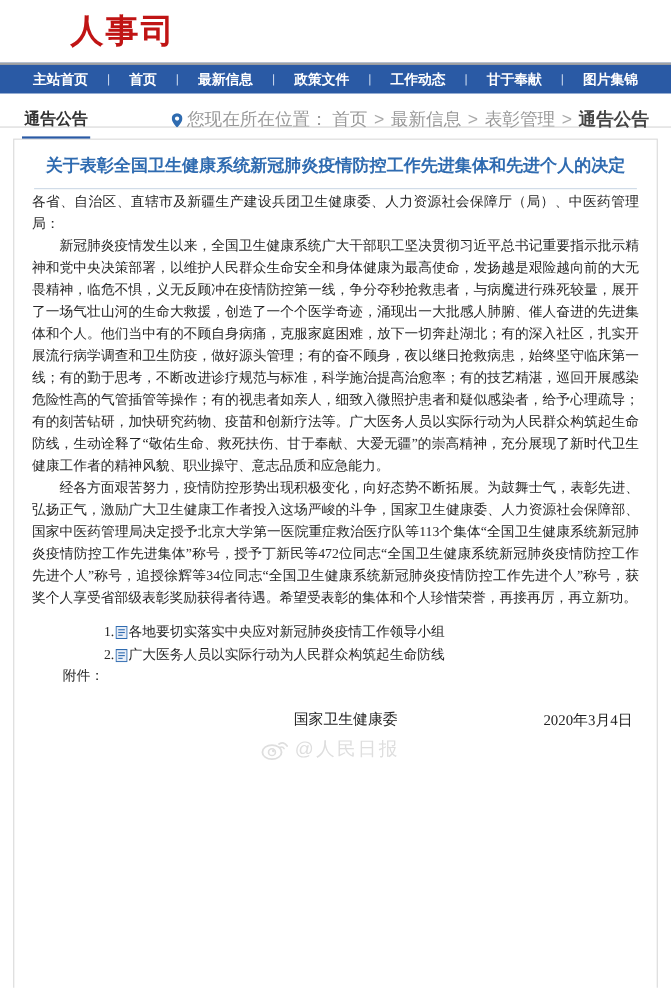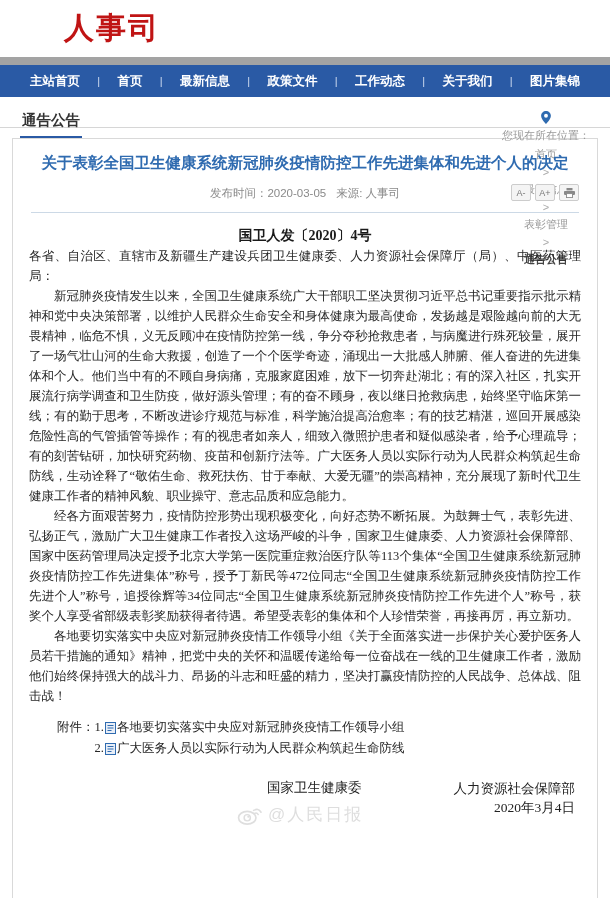--- a/index.html
+++ b/index.html
@@ -5,32 +5,32 @@
   * { margin:0; padding:0; box-sizing:border-box; }
   html,body { width:610px; height:898px; overflow:hidden; background:#fff;
     font-family:"Liberation Sans", sans-serif; }
 
   
   .site-header { height:57px; background:#fff; display:flex; align-items:center; }
   .site-title { color:#c01414; font-size:30px; font-weight:bold; margin-left:64px;
     letter-spacing:2px; font-family:"Liberation Sans", sans-serif; }
 
   
-  .main-nav { height:40px; background:#2a5aa5; border-top:8px solid #a3a3a3;
+  .main-nav { height:28px; background:#2a5aa5; border-top:2px solid #a3a3a3;
     display:flex; align-items:center; justify-content:space-between; padding:0 30px; }
   .nav-item { color:#fff; font-size:12.5px; font-weight:bold; cursor:pointer; white-space:nowrap; }
   .nav-sep { color:#cfdcf0; font-size:11px; }
 
   
   .crumb-row { height:31px; border-bottom:1px solid #d6d6d6; display:flex;
     align-items:flex-start; justify-content:space-between; padding:14px 20px; }
   .section-title { font-size:14.5px; font-weight:bold; color:#333;
     border-bottom:2px solid #2a5aa5; padding:0 2px 6px 2px; margin-bottom:-1px; cursor:pointer; }
-  .crumb-right { display:flex; align-items:center; gap:4px; font-size:11px;
-    color:#999; padding-bottom:8px;flex-direction:column; }
+  .crumb-right { display:flex; align-items:center; gap:4px; font-size:16px;
+    color:#999; padding-bottom:8px; }
   .pin-icon { width:10px; height:13px; flex:none; }
   .crumb-link { color:#999; cursor:pointer; }
   .crumb-sep { color:#aaa; margin:0 2px; }
   .crumb-current { color:#444; font-weight:bold; }
 
   
   .article-box { margin:10px 12px 0 12px; border:1px solid #d9d9d9; background:#fff;
     height:852px; padding:13px 16px 0 16px; overflow:hidden; }
   .article-title { text-align:center; color:#2f6bb0; font-size:15.5px; font-weight:bold;
     line-height:22px; }
@@ -47,21 +47,21 @@
   .doc { font-family:"Liberation Serif", serif; color:#252525; }
   .doc-number { text-align:center; font-size:14px; font-weight:bold; margin-top:14px;
     color:#1a1a1a; }
   .doc-body { margin-top:1px; font-size:12.5px; line-height:20px; text-align:justify;
     color:#262626; }
   .doc-body p.indent { text-indent:2em; }
 
   
   .attachments { display:flex; margin-top:11px; padding-left:28px;
     font-size:12.5px; line-height:21px; color:#262626; }
-  .att-label { white-space:nowrap; }
+  .att-label { white-space:nowrap;margin-top:40px; }
   .att-item { display:flex; align-items:center; cursor:pointer; }
   .att-item .num { margin-right:1px; }
   .doc-icon { width:11px; height:12px; margin-right:1px; flex:none; }
 
   
   .signatures { position:relative; margin-top:18px; height:78px;
     font-size:13.5px; color:#222; }
   .sig-left { position:absolute; left:238px; top:2px; }
   .sig-right { position:absolute; right:6px; top:2px; text-align:right; line-height:19px; }
   .watermark { position:absolute; left:208px; top:26px; display:flex; align-items:center;
@@ -80,21 +80,21 @@
   <span class="nav-item">主站首页</span>
   <span class="nav-sep">|</span>
   <span class="nav-item">首页</span>
   <span class="nav-sep">|</span>
   <span class="nav-item">最新信息</span>
   <span class="nav-sep">|</span>
   <span class="nav-item">政策文件</span>
   <span class="nav-sep">|</span>
   <span class="nav-item">工作动态</span>
   <span class="nav-sep">|</span>
-  <span class="nav-item">关于我们</span>
+  <span class="nav-item">甘于奉献</span>
   <span class="nav-sep">|</span>
   <span class="nav-item">图片集锦</span>
 </div>
 
 <div class="crumb-row">
   <div class="section-title">通告公告</div>
   <div class="crumb-right">
     <svg class="pin-icon" viewBox="0 0 12 16">
       <path d="M6 0C2.7 0 0 2.6 0 5.9 0 10.3 6 16 6 16s6-5.7 6-10.1C12 2.6 9.3 0 6 0zm0 8.3a2.4 2.4 0 1 1 0-4.8 2.4 2.4 0 0 1 0 4.8z" fill="#2f6bb0"></path>
     </svg>
@@ -106,46 +106,29 @@
     <span class="crumb-link">表彰管理</span>
     <span class="crumb-sep">&gt;</span>
     <span class="crumb-current">通告公告</span>
   </div>
 </div>
 
 <div class="article-box">
 
   <div class="article-title">关于表彰全国卫生健康系统新冠肺炎疫情防控工作先进集体和先进个人的决定</div>
 
-  <div class="meta-row">
-    <span>发布时间：</span><span>2020-03-05</span><span class="sp"></span><span>来源:</span>
-    <span>人事司</span>
-    <div class="meta-tools">
-      <div class="tool-btn">A-</div>
-      <div class="tool-btn">A+</div>
-      <div class="tool-btn">
-        <svg width="11" height="10" viewBox="0 0 11 10">
-          <rect x="2.5" y="0" width="6" height="2.4" fill="#888"></rect>
-          <rect x="0" y="2.9" width="11" height="4" rx="0.8" fill="#888"></rect>
-          <rect x="2.5" y="5.6" width="6" height="4" fill="#fff" stroke="#888" stroke-width="0.9"></rect>
-        </svg>
-      </div>
-    </div>
-  </div>
 
   <hr class="title-sep">
 
   <div class="doc">
-    <div class="doc-number">国卫人发〔2020〕4号</div>
 
     <div class="doc-body">
       <p>各省、自治区、直辖市及新疆生产建设兵团卫生健康委、人力资源社会保障厅（局）、中医药管理局：</p>
       <p class="indent">新冠肺炎疫情发生以来，全国卫生健康系统广大干部职工坚决贯彻习近平总书记重要指示批示精神和党中央决策部署，以维护人民群众生命安全和身体健康为最高使命，发扬越是艰险越向前的大无畏精神，临危不惧，义无反顾冲在疫情防控第一线，争分夺秒抢救患者，与病魔进行殊死较量，展开了一场气壮山河的生命大救援，创造了一个个医学奇迹，涌现出一大批感人肺腑、催人奋进的先进集体和个人。他们当中有的不顾自身病痛，克服家庭困难，放下一切奔赴湖北；有的深入社区，扎实开展流行病学调查和卫生防疫，做好源头管理；有的奋不顾身，夜以继日抢救病患，始终坚守临床第一线；有的勤于思考，不断改进诊疗规范与标准，科学施治提高治愈率；有的技艺精湛，巡回开展感染危险性高的气管插管等操作；有的视患者如亲人，细致入微照护患者和疑似感染者，给予心理疏导；有的刻苦钻研，加快研究药物、疫苗和创新疗法等。广大医务人员以实际行动为人民群众构筑起生命防线，生动诠释了“敬佑生命、救死扶伤、甘于奉献、大爱无疆”的崇高精神，充分展现了新时代卫生健康工作者的精神风貌、职业操守、意志品质和应急能力。</p>
       <p class="indent">经各方面艰苦努力，疫情防控形势出现积极变化，向好态势不断拓展。为鼓舞士气，表彰先进、弘扬正气，激励广大卫生健康工作者投入这场严峻的斗争，国家卫生健康委、人力资源社会保障部、国家中医药管理局决定授予北京大学第一医院重症救治医疗队等113个集体“全国卫生健康系统新冠肺炎疫情防控工作先进集体”称号，授予丁新民等472位同志“全国卫生健康系统新冠肺炎疫情防控工作先进个人”称号，追授徐辉等34位同志“全国卫生健康系统新冠肺炎疫情防控工作先进个人”称号，获奖个人享受省部级表彰奖励获得者待遇。希望受表彰的集体和个人珍惜荣誉，再接再厉，再立新功。</p>
-      <p class="indent">各地要切实落实中央应对新冠肺炎疫情工作领导小组《关于全面落实进一步保护关心爱护医务人员若干措施的通知》精神，把党中央的关怀和温暖传递给每一位奋战在一线的卫生健康工作者，激励他们始终保持强大的战斗力、昂扬的斗志和旺盛的精力，坚决打赢疫情防控的人民战争、总体战、阻击战！</p>
     </div>
 
     <div class="attachments">
       <span class="att-label">附件：</span>
       <div class="att-items">
         <div class="att-item">
           <span class="num">1.</span>
           <svg class="doc-icon" viewBox="0 0 11 12">
             <rect x="0.5" y="0.5" width="10" height="11" fill="#e8eef7" stroke="#2f6bb0" stroke-width="1"></rect>
             <rect x="2.5" y="3" width="6" height="1" fill="#2f6bb0"></rect>
@@ -163,21 +146,20 @@
             <rect x="2.5" y="8" width="4" height="1" fill="#2f6bb0"></rect>
           </svg>
           <span>广大医务人员以实际行动为人民群众构筑起生命防线</span>
         </div>
       </div>
     </div>
 
     <div class="signatures">
       <div class="sig-left">国家卫生健康委</div>
       <div class="sig-right">
-        <div>人力资源社会保障部</div>
         <div>2020年3月4日</div>
       </div>
       <div class="watermark">
         <svg class="weibo-icon" viewBox="0 0 28 24">
           <ellipse cx="11" cy="15" rx="9.5" ry="7" fill="none" stroke="#dedede" stroke-width="1.8"></ellipse>
           <circle cx="11" cy="15" r="3.4" fill="none" stroke="#dedede" stroke-width="1.6"></circle>
           <circle cx="12.2" cy="13.8" r="1.2" fill="#dedede"></circle>
           <path d="M18 7 q5 -3 8 2" fill="none" stroke="#dedede" stroke-width="1.8" stroke-linecap="round"></path>
           <path d="M18.5 10.5 q3 -1.5 4.5 1" fill="none" stroke="#dedede" stroke-width="1.6" stroke-linecap="round"></path>
         </svg>

